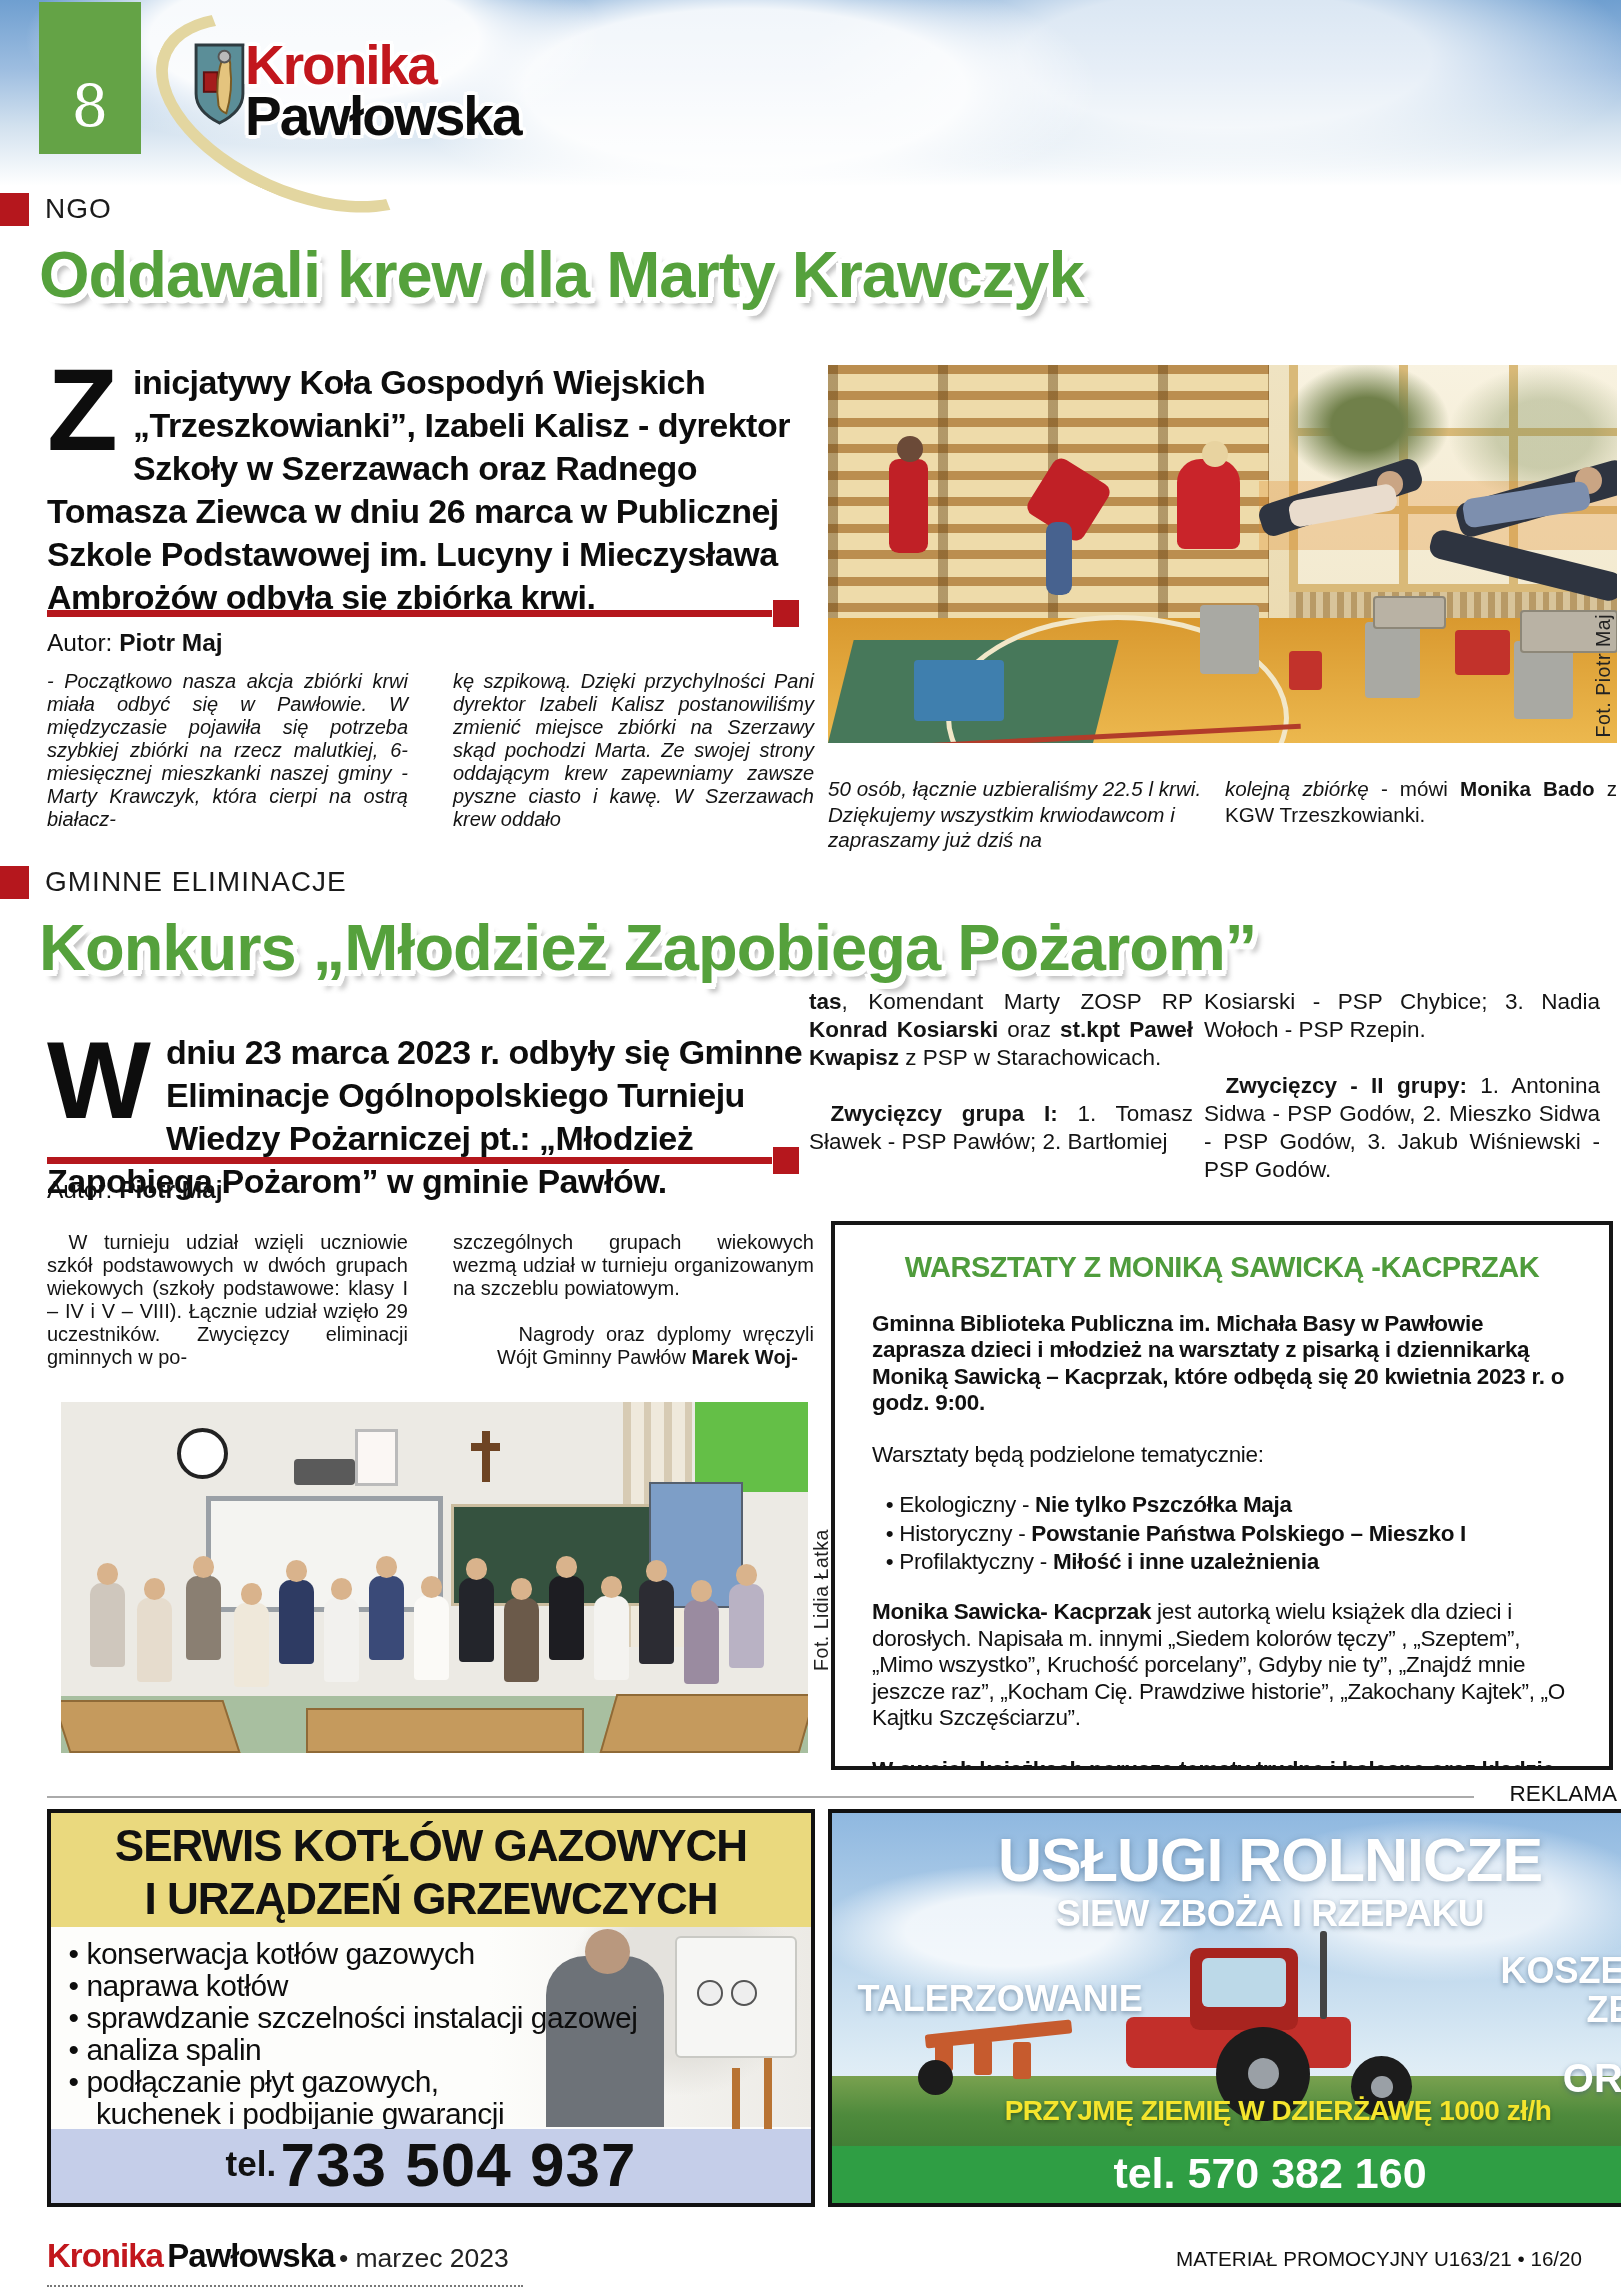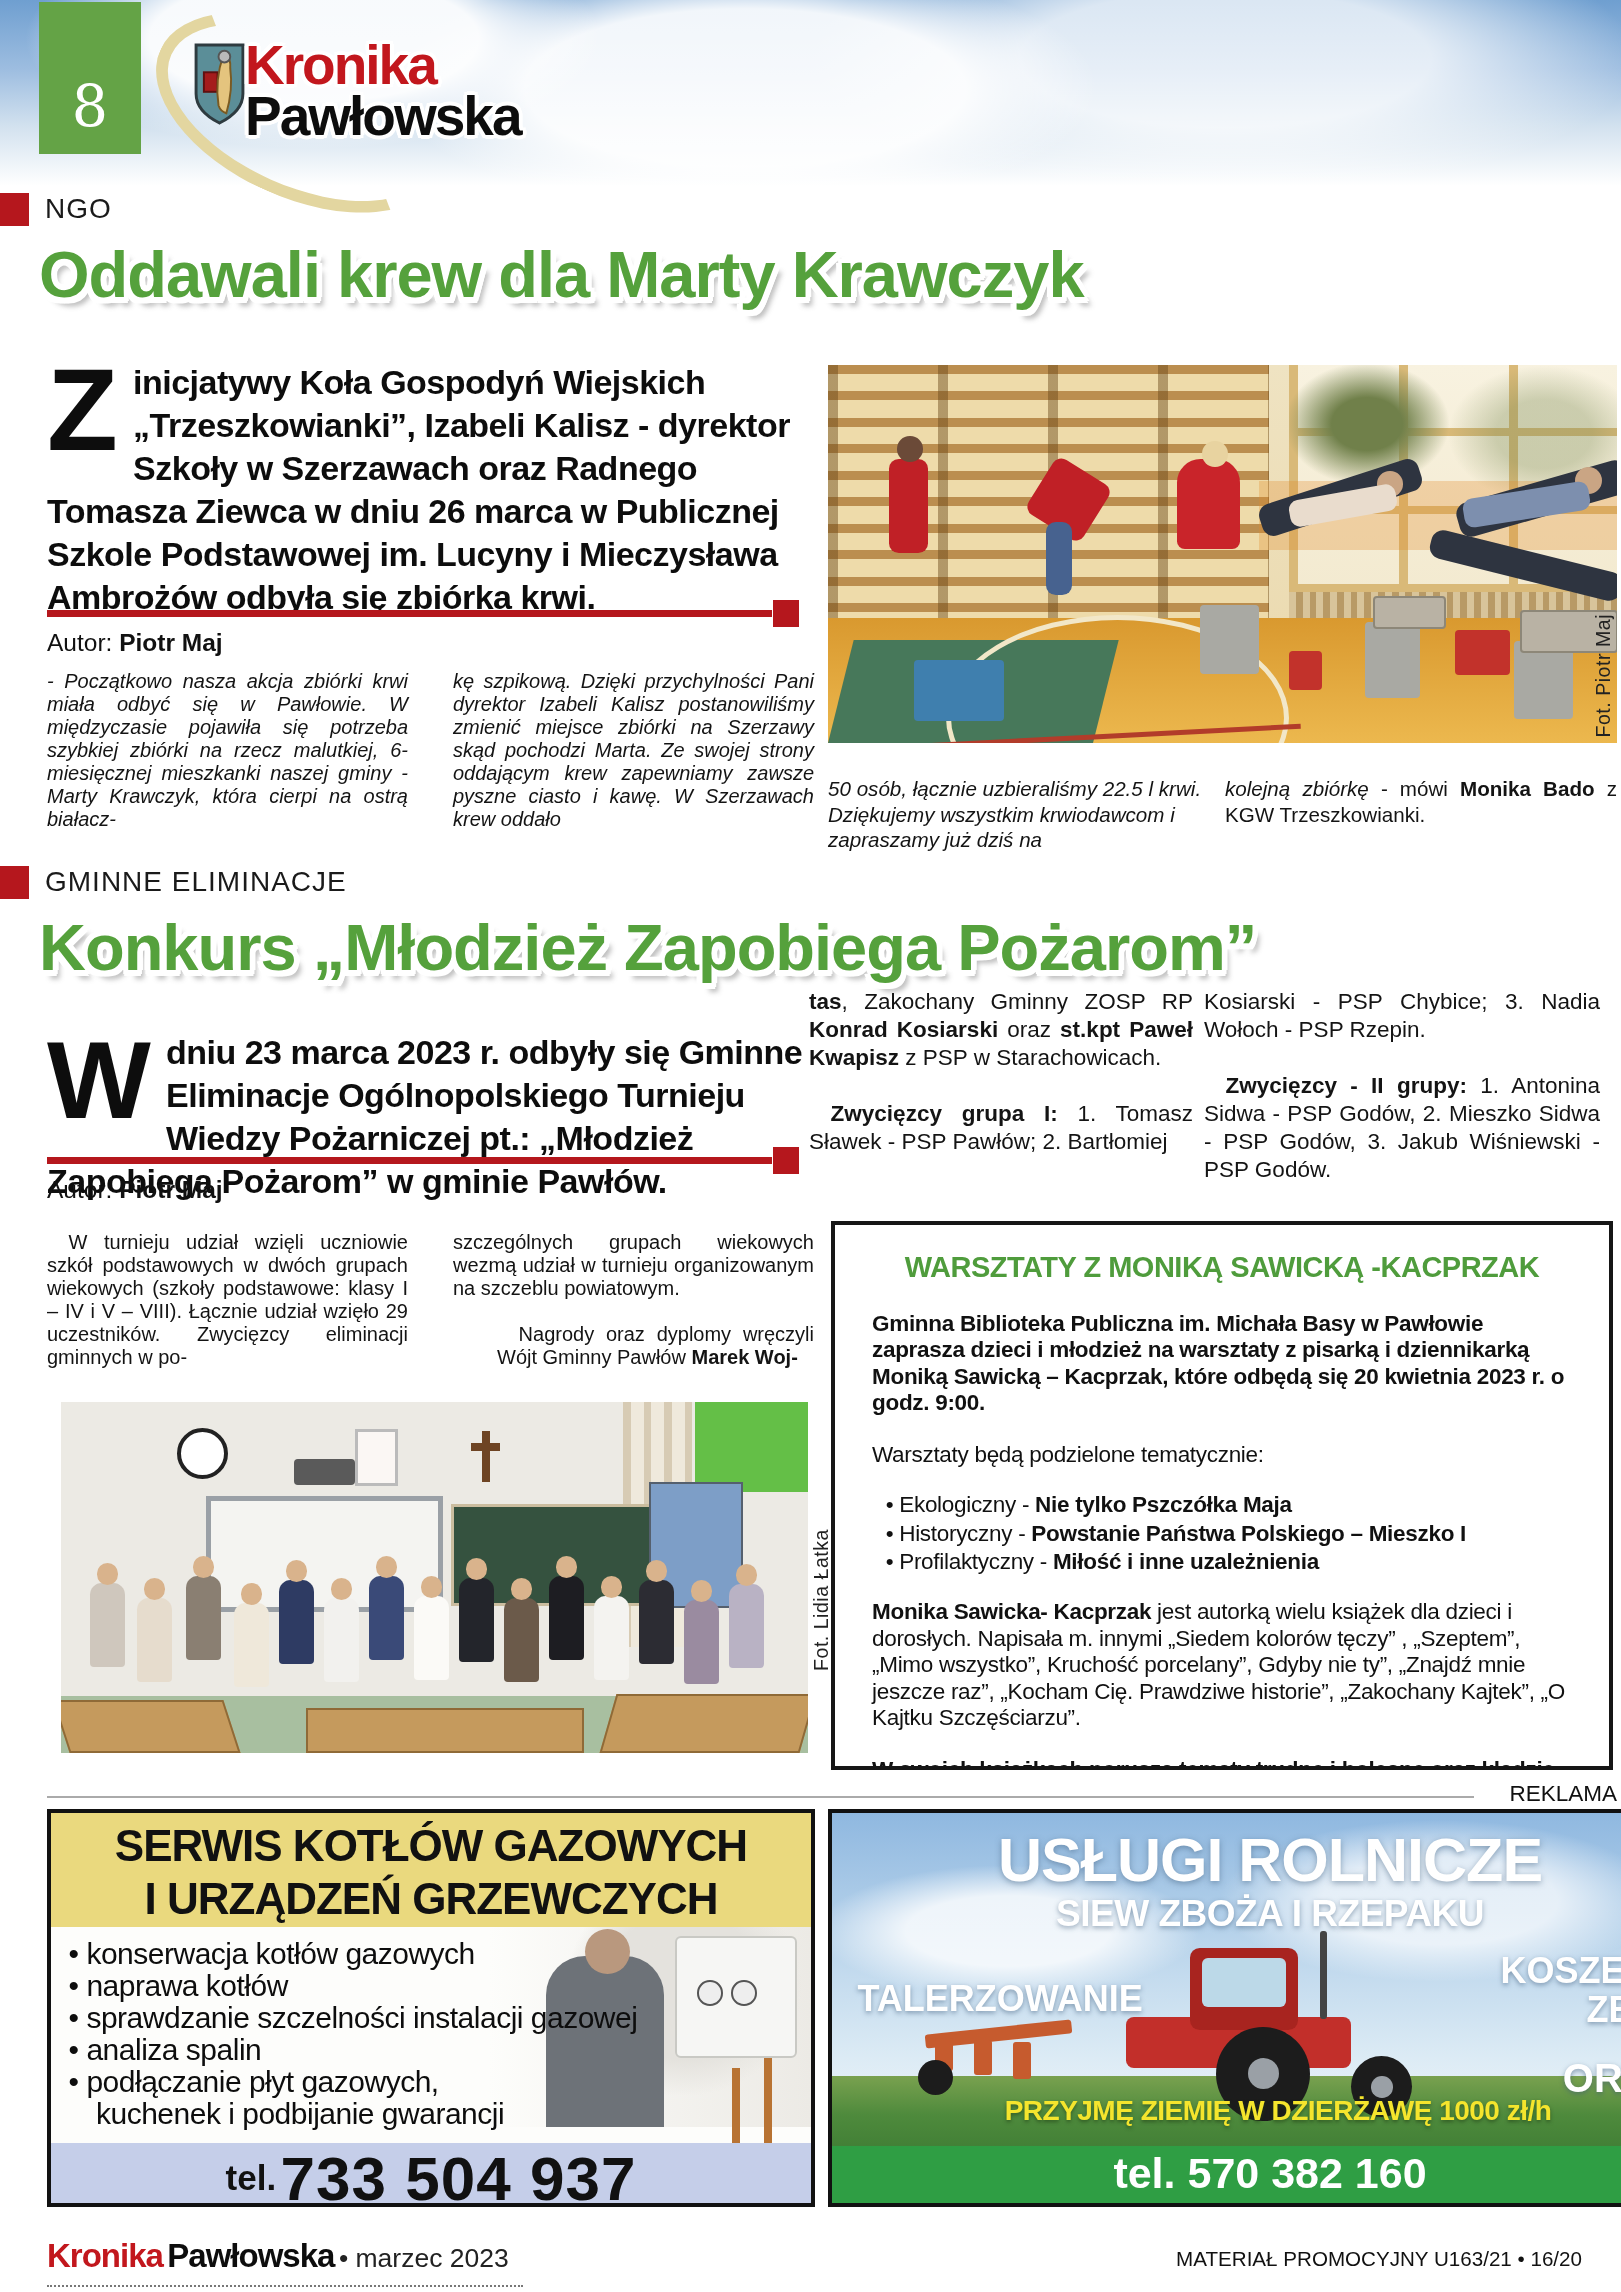--- a/index.html
+++ b/index.html
@@ -119,21 +119,21 @@
     background:radial-gradient(157px 147px at 196px 59px,#e4e2dd 0 50%,rgba(0,0,0,0) 75%),linear-gradient(90deg,rgba(250,250,248,0),#eceae5);}
   .adL-man{position:absolute;right:147px;top:143px;width:118px;height:171px;background:#6d7278;border-radius:39px 39px 0 0;}
   .adL-manhead{position:absolute;right:181px;top:116px;width:45px;height:45px;border-radius:50%;background:#b9987e;}
   .adL-boiler{position:absolute;right:13.7px;top:123px;width:118px;height:118px;background:#f6f6f4;border:2.9px solid #c9c9c4;border-radius:5.9px;}
   .adL-dial{position:absolute;width:21.6px;height:21.6px;border-radius:50%;border:2.9px solid #555;background:#eee;}
   .adL-pipe{position:absolute;background:#b87333;}
   .adL-ul{position:absolute;left:17.6px;top:125px;margin:0;padding:0;list-style:none;font-size:30px;letter-spacing:-0.5px;line-height:32px;color:#0d0d0d;}
   .adL-ul li::before{content:"• ";}
   .adL-ul li.cont{padding-left:27.4px;}
   .adL-ul li.cont::before{content:"";}
-  .adL-tel{position:absolute;left:0;bottom:0;width:100%;height:60px;background:#c5cee9;text-align:center;}
+  .adL-tel{position:absolute;left:0;bottom:0;width:100%;height:74px;background:#c5cee9;text-align:center;}
   .adL-tel .lab{font-size:35px;font-weight:bold;vertical-align:9.8px;}
   .adL-tel .num{font-size:62px;font-weight:bold;letter-spacing:1px;}
 
   
   .adR{left:828px;top:1809px;width:884px;height:398px;border:4.9px solid #111;box-sizing:border-box;overflow:hidden;
     background:radial-gradient(255px 88px at 176px 118px,rgba(255,255,255,.8) 0 40%,rgba(255,255,255,0) 75%),
       radial-gradient(294px 108px at 608px 88px,rgba(255,255,255,.7) 0 40%,rgba(255,255,255,0) 75%),
       linear-gradient(180deg,#8fb8e0 0,#bcd6ec 137px,#dcebf5 245px,#e9f2f7 294px);}
   .adR-grass{position:absolute;left:0;bottom:0;width:100%;height:127px;
     background:linear-gradient(180deg,#79a14f 0,#4e8a3c 39px,#2f6f2d 100%);}
@@ -255,21 +255,21 @@
   </div>
   <div class="abs bodycol" style="left:453px;top:1231px;width:361px;">
     <div>szczególnych grupach wiekowych wezmą udział w turnieju organizowanym na szczeblu powiatowym.</div>
     <div style="margin-top:22.5px;margin-left:44px;">
       <span class="indent"></span><span>Nagrody oraz dyplomy wręczyli Wójt Gminny Pawłów </span><span class="b">Marek Woj-</span>
     </div>
   </div>
 
   <div class="abs col-lg" style="left:809px;top:988px;width:384px;">
     <div>
-      <span class="b">tas</span><span>, Zakochany Gminny ZOSP RP </span><span class="b">Konrad Kosiarski</span><span> oraz </span><span class="b">st.kpt Paweł Kwapisz</span><span> z PSP w Starachowicach.</span>
+      <span class="b">tas</span><span>, Komendant Marty ZOSP RP </span><span class="b">Konrad Kosiarski</span><span> oraz </span><span class="b">st.kpt Paweł Kwapisz</span><span> z PSP w Starachowicach.</span>
     </div>
     <div class="para2">
       <span class="indent"></span><span class="b">Zwycięzcy grupa I:</span><span> 1. Tomasz Sławek - PSP Pawłów; 2. Bartłomiej</span>
     </div>
   </div>
 
   <div class="abs col-lg" style="left:1204px;top:988px;width:396px;">
     <div>Kosiarski - PSP Chybice; 3. Nadia Wołoch - PSP Rzepin.</div>
     <div class="para2">
       <span class="indent"></span><span class="b">Zwycięzcy - II grupy:</span><span> 1. Antonina Sidwa - PSP Godów, 2. Mieszko Sidwa - PSP Godów, 3. Jakub Wiśniewski - PSP Godów.</span>

